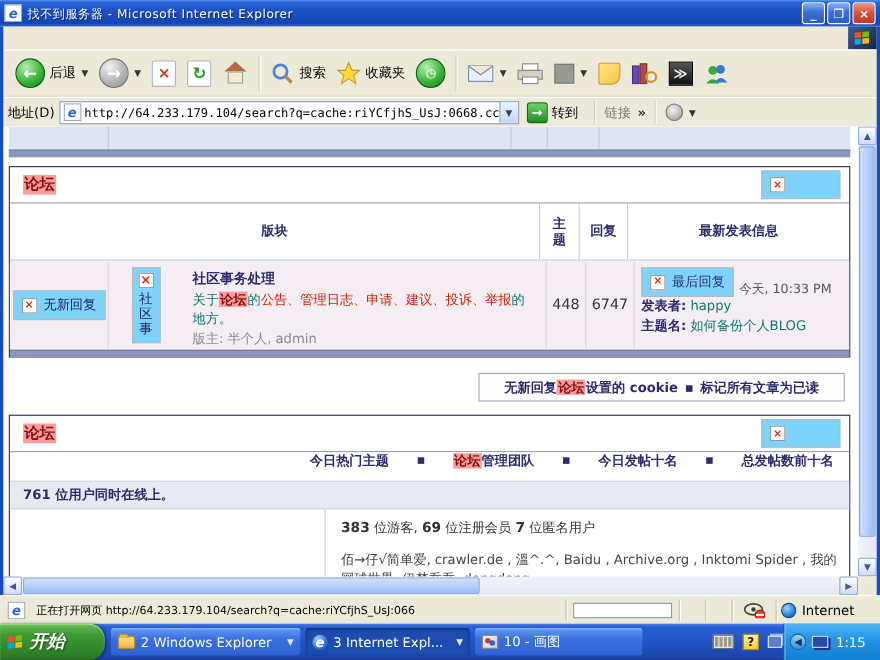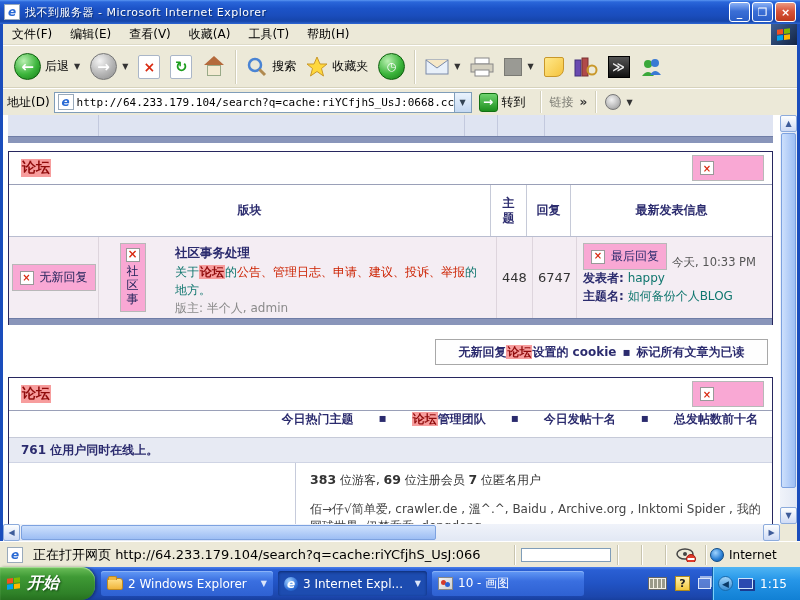--- a/index.html
+++ b/index.html
@@ -79,21 +79,21 @@
 
   .partial-row { position:absolute; left:5px; top:0; width:765px; height:21px; background:#dfe4f2; }
   .partial-row i { position:absolute; top:0; height:21px; border-left:1px solid #c3c9de; }
   .darkbar { position:absolute; left:5px; top:21px; width:765px; height:7px; background:#8995ba; border-top:1px solid #6f7da6; }
 
   .ftable { position:absolute; left:5px; width:765px; border:1px solid #27275f; background:#fff; }
   .t1 { top:36px; height:174px; }
   .t2 { top:262px; height:200px; }
   .sec-row { height:33px; display:flex; align-items:center; padding-left:12px; border-bottom:1px solid #9aa0b8; position:relative; }
   .sec-title { font-size:14px; font-weight:bold; }
-  .alt-imgbox { border:1px solid #b8b8b8; background:#f9a8d4; display:inline-flex; align-items:center; gap:6px;
+  .alt-imgbox { border:1px solid #b8b8b8; background:#7dd3fc; display:inline-flex; align-items:center; gap:6px;
     padding:4px 7px; color:#22225a; }
   .alt-right { position:absolute; right:8px; top:3px; width:72px; height:26px; }
   .bimg { width:14px; height:14px; background:#fff; border:1px solid #999; display:inline-flex; align-items:center; justify-content:center;
     color:#d92b12; font-size:10px; font-weight:bold; flex:none; }
   .bimg::before { content:"×"; }
 
   .colhead { display:flex; height:52px; border-bottom:1px solid #b9bdd0; font-weight:bold; }
   .colhead > div { display:flex; align-items:center; justify-content:center; }
   .ch-block { width:481px; }
   .ch-topics { width:36px; border-left:1px solid #c6cad8; }
@@ -144,21 +144,21 @@
   .vthumb { position:absolute; left:1px; width:15px; border:1px solid #7da2e0; border-radius:2px;
     background:linear-gradient(90deg,#cde0fc,#9dbef4); }
   .hthumb { position:absolute; top:1px; height:15px; border:1px solid #7da2e0; border-radius:2px;
     background:linear-gradient(180deg,#cde0fc,#9dbef4); }
 
   
   .statusbar { position:absolute; left:0; top:541px; width:800px; height:26px; background:#ece9d8;
     border-top:1px solid #fff; display:flex; align-items:center; padding:0 3px; }
   .sb-pane { height:20px; display:flex; align-items:center; border-left:1px solid #c8c4ae; box-shadow:1px 0 0 #fff inset; padding:0 4px; }
   .sb-text { flex:1; display:flex; align-items:center; gap:5px; overflow:hidden; }
-  .sb-url { white-space:nowrap; overflow:hidden; font-size:13px; }
+  .sb-url { white-space:nowrap; overflow:hidden; font-size:10px; }
   .progress { width:90px; height:14px; background:#fff; border:1px solid #7f9db9; margin:0 2px; overflow:hidden; }
   .pfill { height:100%; background:repeating-linear-gradient(90deg,#3ac43a 0 6px,#fff 6px 8px); }
   .eye-ic { position:relative; width:20px; height:14px; }
   .globe { width:14px; height:14px; border-radius:50%; background:radial-gradient(circle at 38% 32%,#9fd4ff,#2a7fd4 60%,#135a9e); border:1px solid #0d4a86; }
 
   
   .taskbar { position:absolute; left:0; top:567px; width:800px; height:33px;
     background:linear-gradient(180deg,#4a80ec 0%,#2a5fd4 9%,#2153c4 50%,#1c46ac 90%,#173f9e 100%); }
   .start-btn { position:absolute; left:0; top:0; height:33px; width:95px; border-radius:0 14px 14px 0;
     background:linear-gradient(180deg,#6cbf5a 0%,#3f9a35 30%,#2f8128 80%,#26701f 100%);
@@ -203,28 +203,20 @@
     <div class="win-btns">
       <span class="win-btn">_</span>
       <span class="win-btn">❐</span>
       <span class="win-btn close">×</span>
     </div>
   </div>
 
   <div class="frame-l"></div>
   <div class="frame-r"></div>
 
-  <div class="menubar">
-    <span class="menu-item">文件(F)</span>
-    <span class="menu-item">编辑(E)</span>
-    <span class="menu-item">查看(V)</span>
-    <span class="menu-item">收藏(A)</span>
-    <span class="menu-item">工具(T)</span>
-    <span class="menu-item">帮助(H)</span>
-  </div>
   <div class="winlogo">
     <span class="flag">
         <i></i>
         <i></i>
         <i></i>
         <i></i>
       </span>
   </div>
 
   <div class="toolbar">

